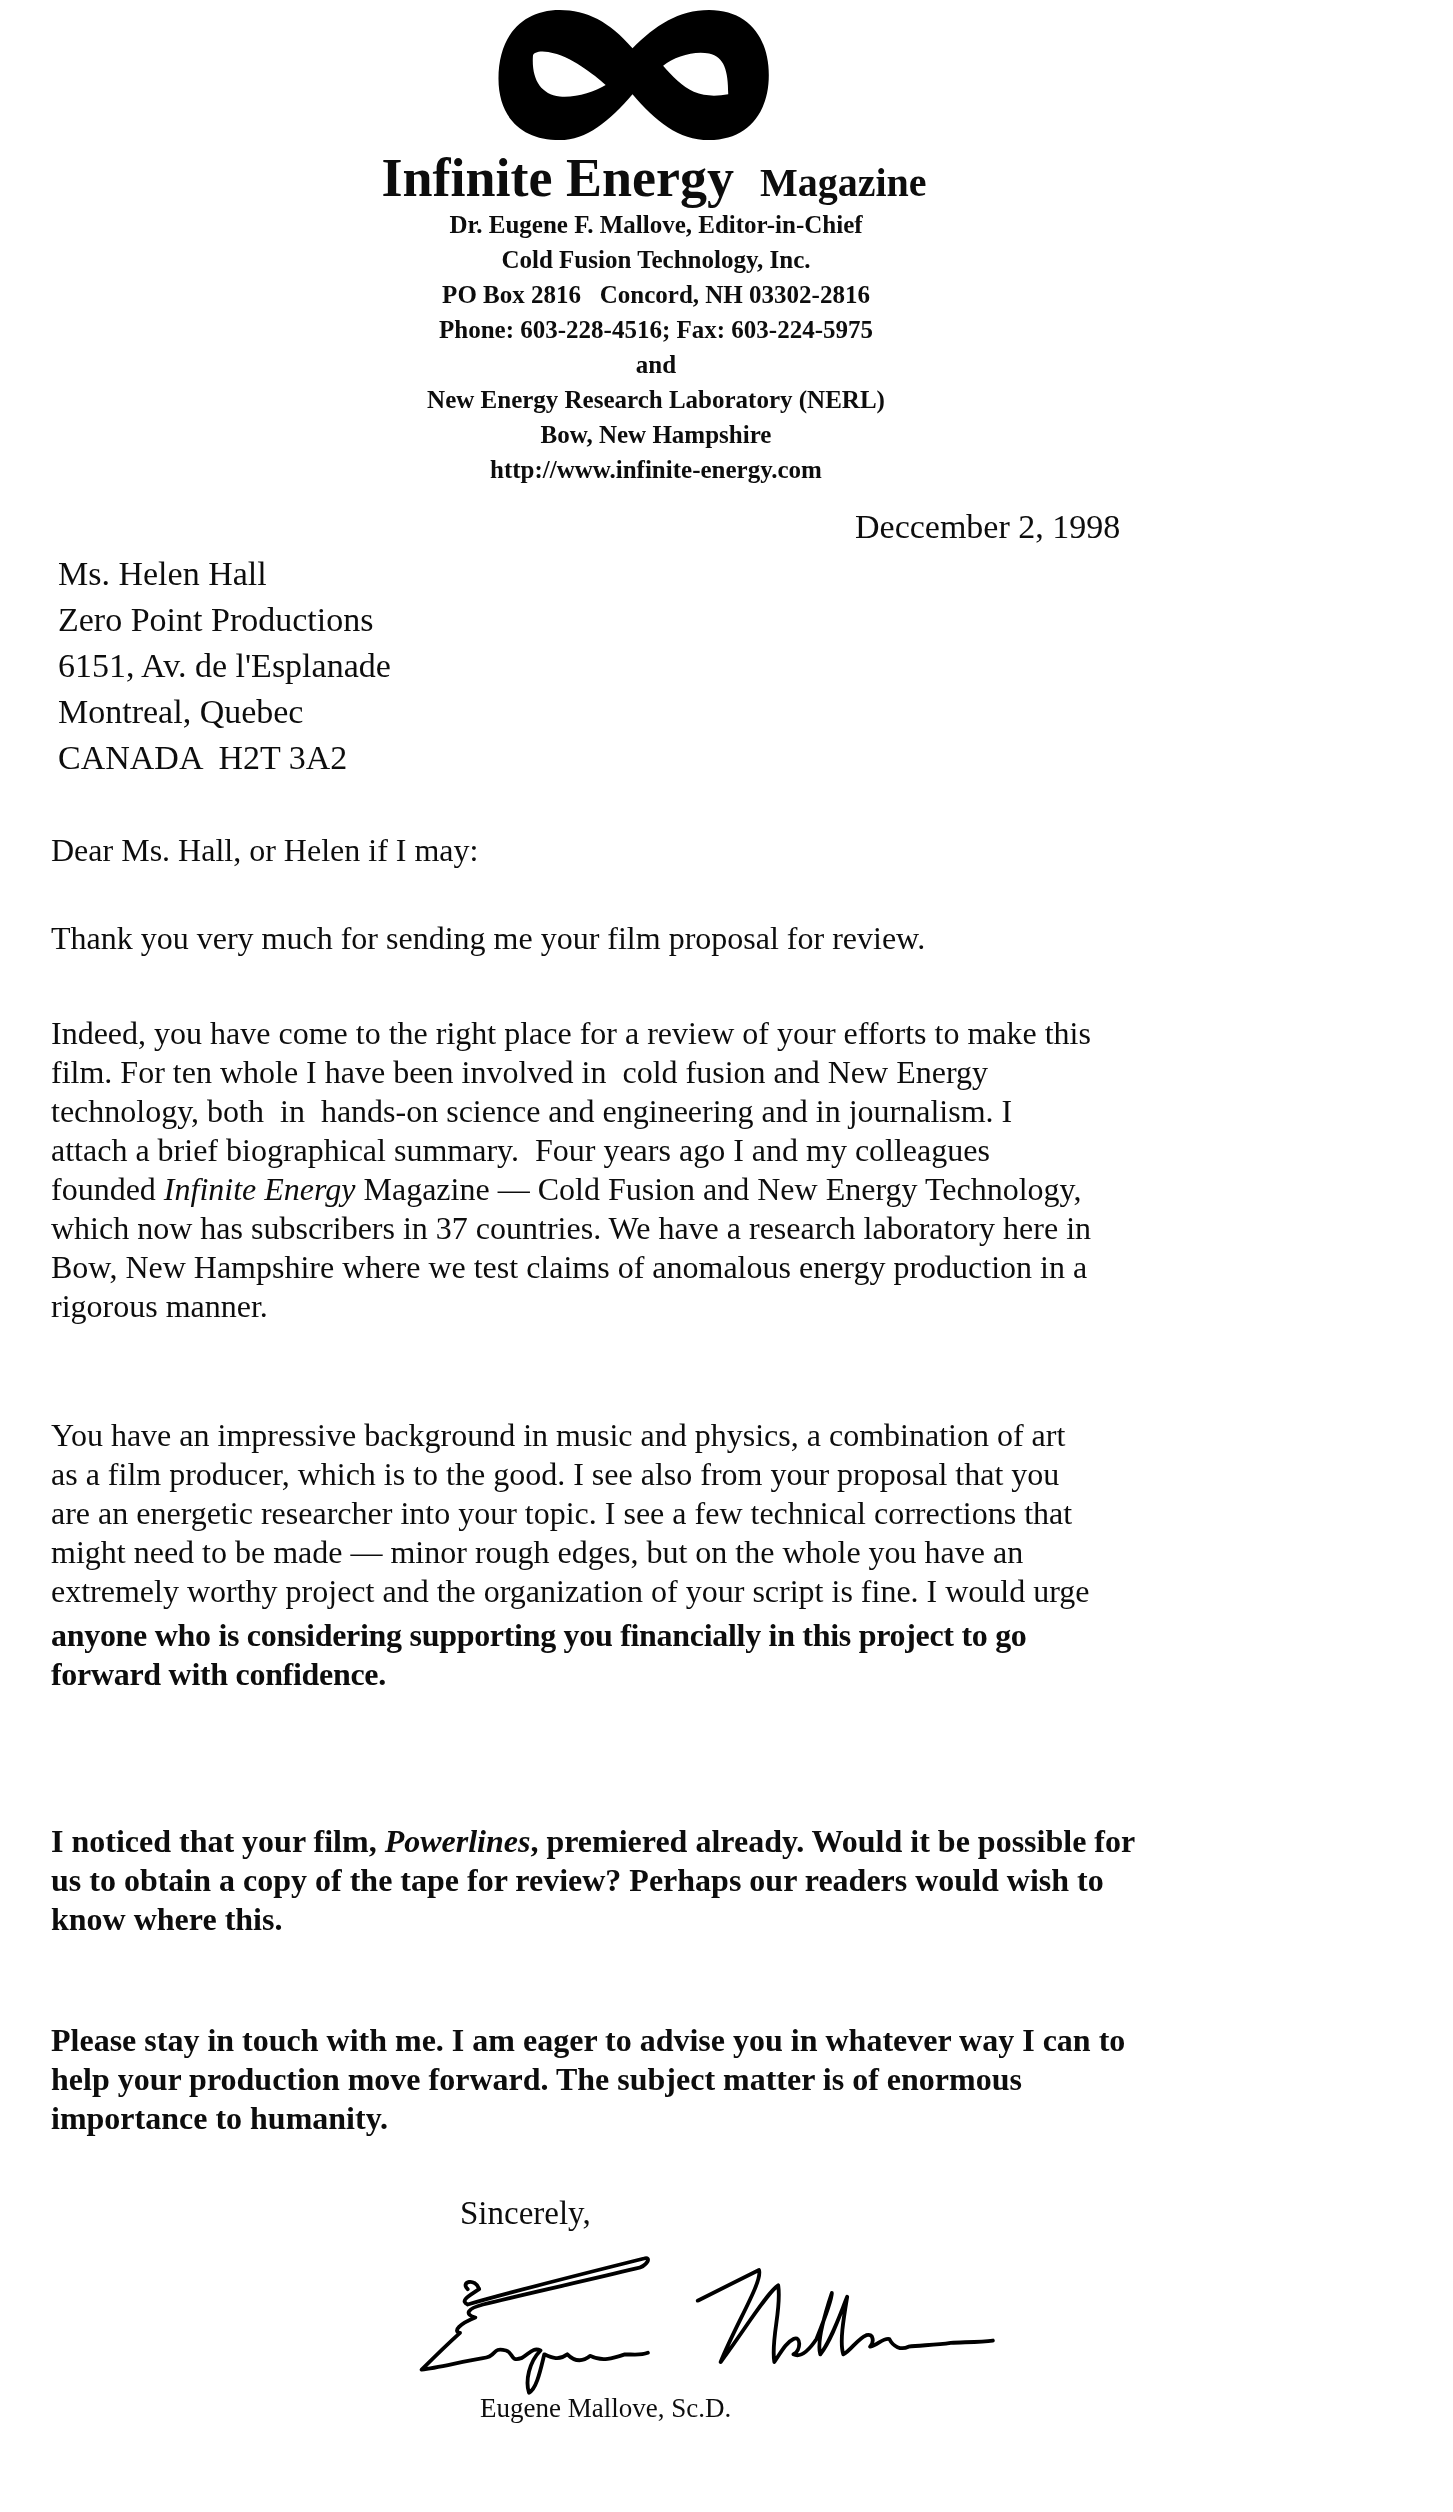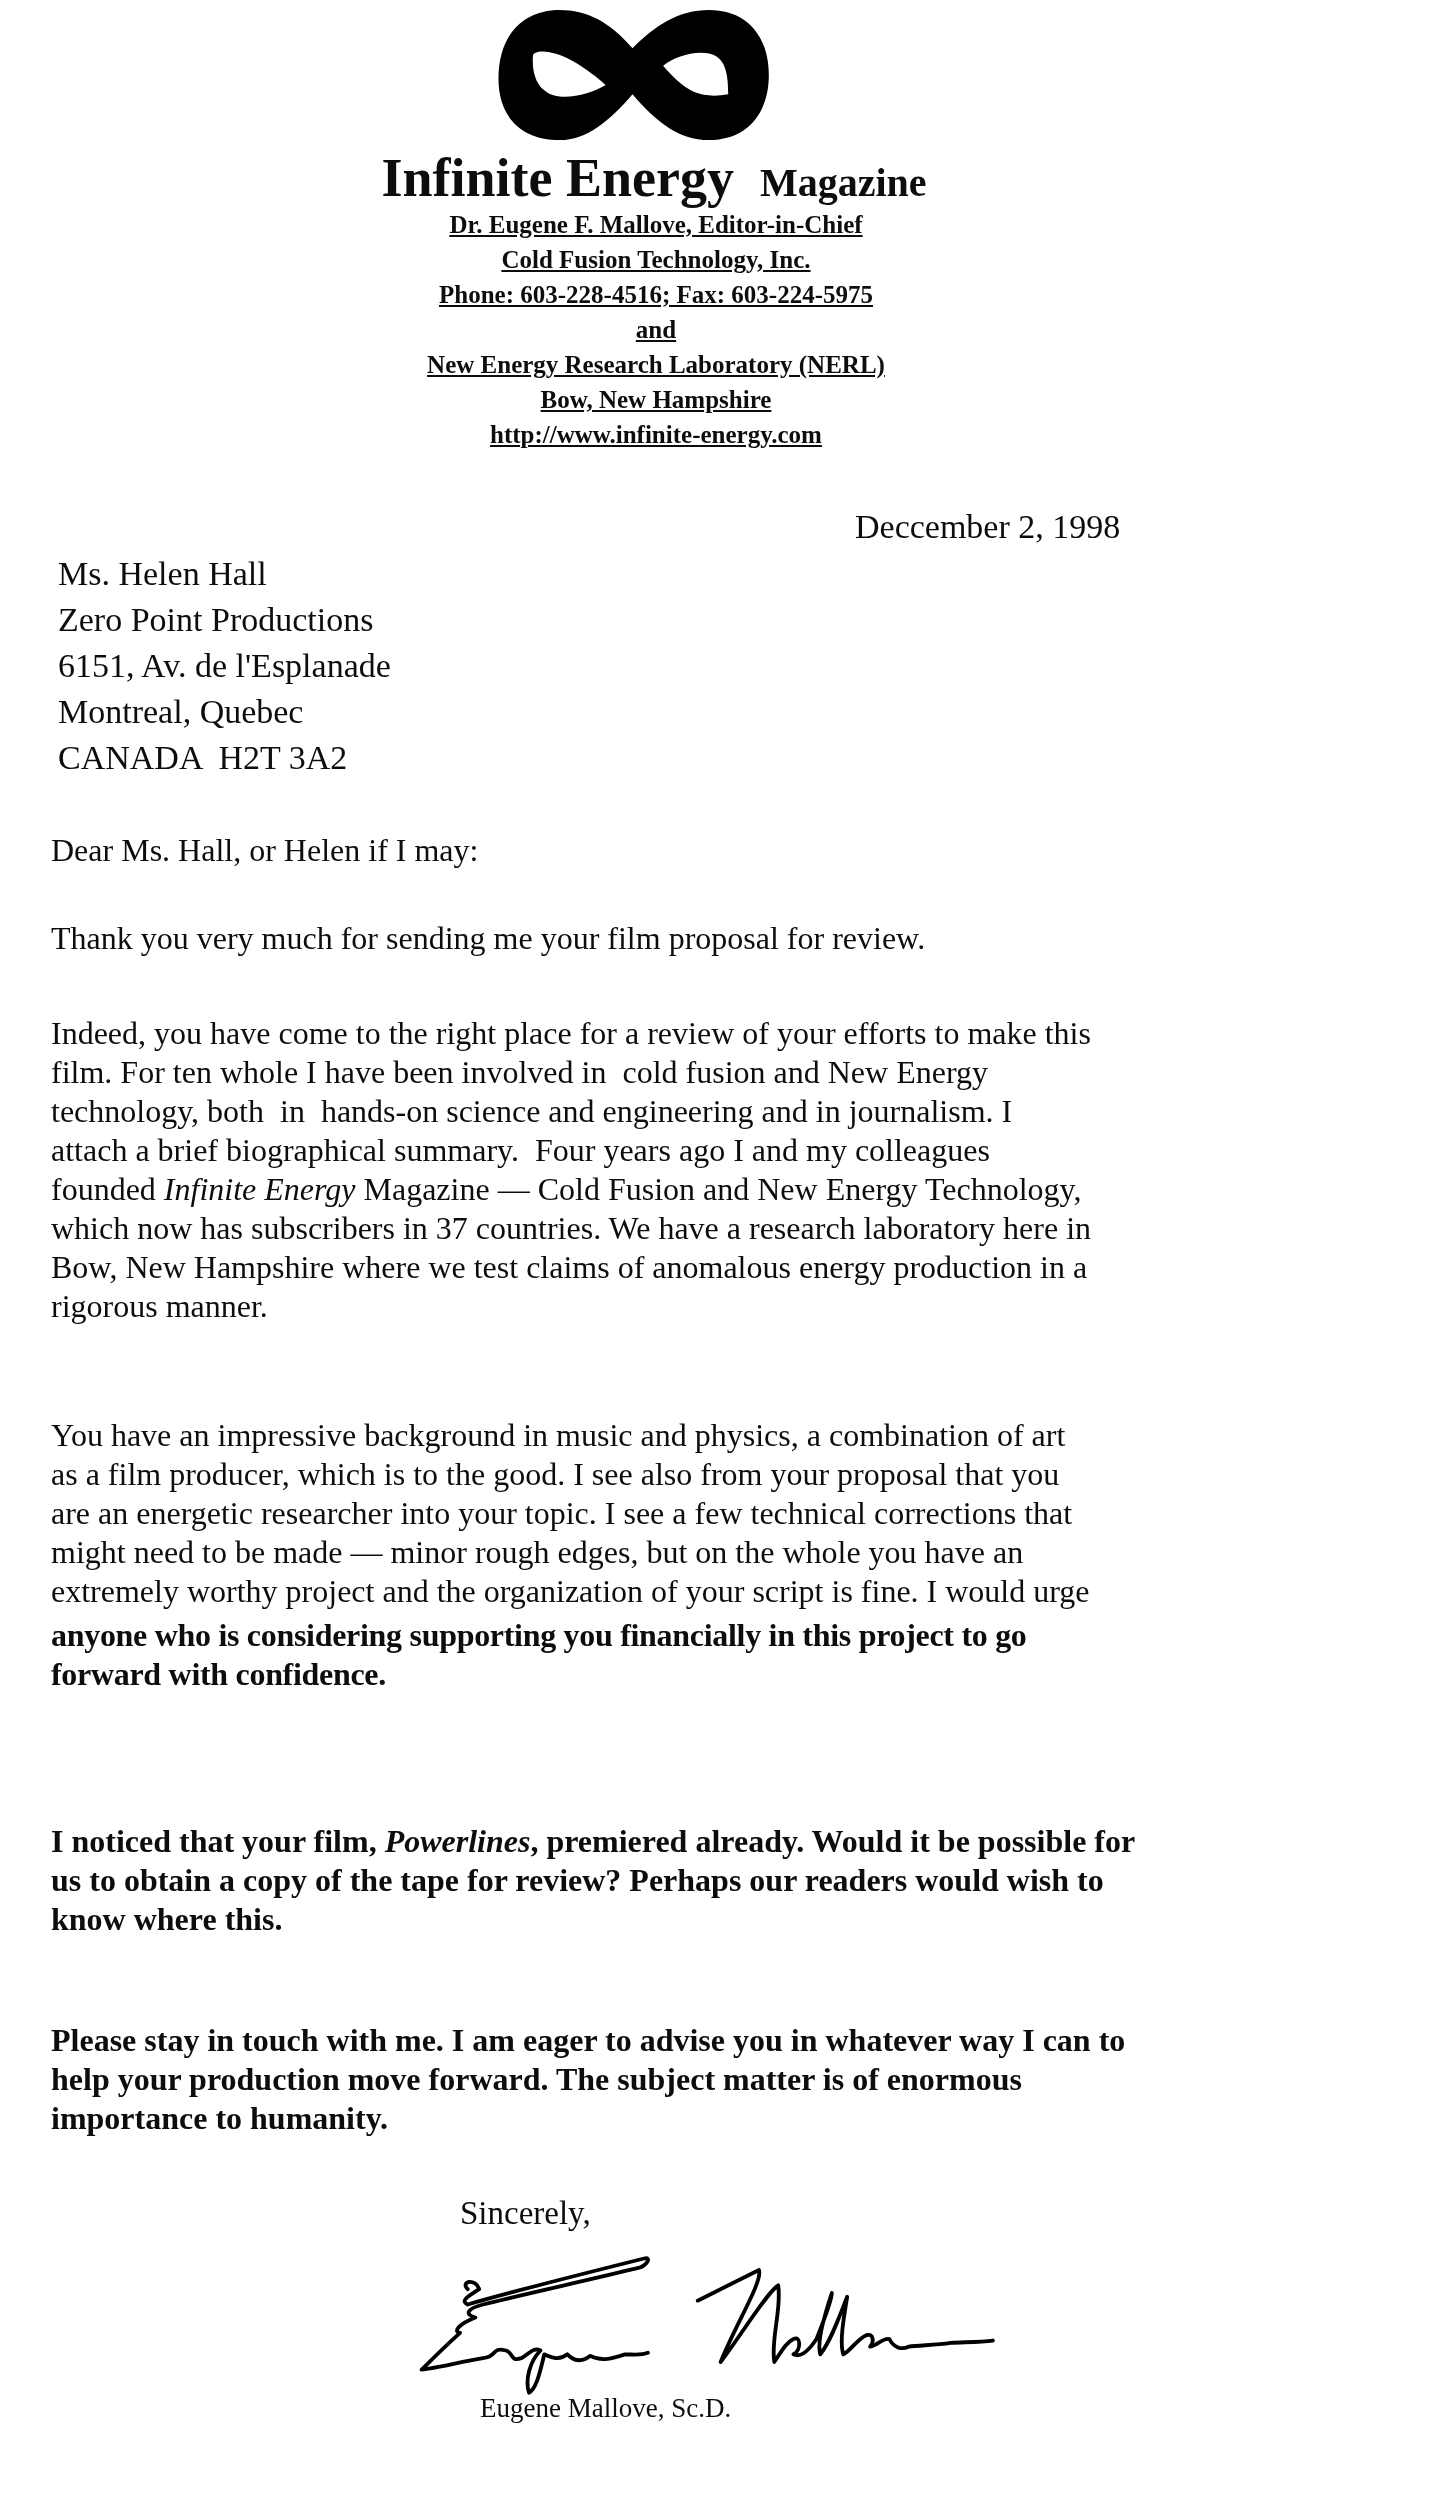--- a/index.html
+++ b/index.html
@@ -5,21 +5,21 @@
   html, body { margin:0; padding:0; background:#ffffff; }
   body { width:1454px; height:2512px; position:relative; overflow:hidden;
          font-family:"Liberation Serif", "DejaVu Serif", serif; color:#0d0d0d; }
   .abs { position:absolute; white-space:nowrap; }
   #logo { left:487px; top:6.1px; width:291px; height:138px; }
   .masthead { left:0; width:1308px; text-align:center; }
   #title-row { top:147px; font-weight:bold; }
   #title-row .big { font-size:54px; letter-spacing:0px; }
   #title-row .small { font-size:40px; margin-left:26px; font-weight:bold; }
   .hdr { font-size:25px; font-weight:bold; line-height:35px; }
-  #header-lines { top:207px; left:0; width:1312px; text-align:center;text-decoration:underline; }
+  #header-lines { top:207px; left:0; width:1312px; text-align:center; }
   #header-lines div { height:35px; }
   #date { left:855px; top:508px; font-size:34px; }
   #address { left:58px; top:551px; font-size:34px; line-height:46px; }
   #address div { height:46px; }
   .body-text { font-size:32px; line-height:39px; }
   #salutation { left:51px; top:832px; font-size:32px; }
   #thanks { left:51px; top:919px; }
   .para { position:absolute; left:51px; width:1373px; }
   .para .ln { height:39px; white-space:nowrap; }
   #p1 { top:1014px; }
@@ -58,20 +58,21 @@
        C255,105 242,92 230,78 Z" fill-rule="evenodd"></path>
 </svg>
 
 <div id="title-row" class="abs masthead">
   <span class="big">Infinite Energy</span><span class="small">Magazine</span>
 </div>
 
 <div id="header-lines" class="abs hdr">
   <div>Dr. Eugene F. Mallove, Editor-in-Chief</div>
   <div>Cold Fusion Technology, Inc.</div>
+  <div style="white-space:pre">PO Box 2816   Concord, NH 03302-2816</div>
   <div>Phone: 603-228-4516; Fax: 603-224-5975</div>
   <div>and</div>
   <div>New Energy Research Laboratory (NERL)</div>
   <div>Bow, New Hampshire</div>
   <div>http://www.infinite-energy.com</div>
 </div>
 
 <div id="date" class="abs">Deccember 2, 1998</div>
 
 <div id="address" class="abs">

